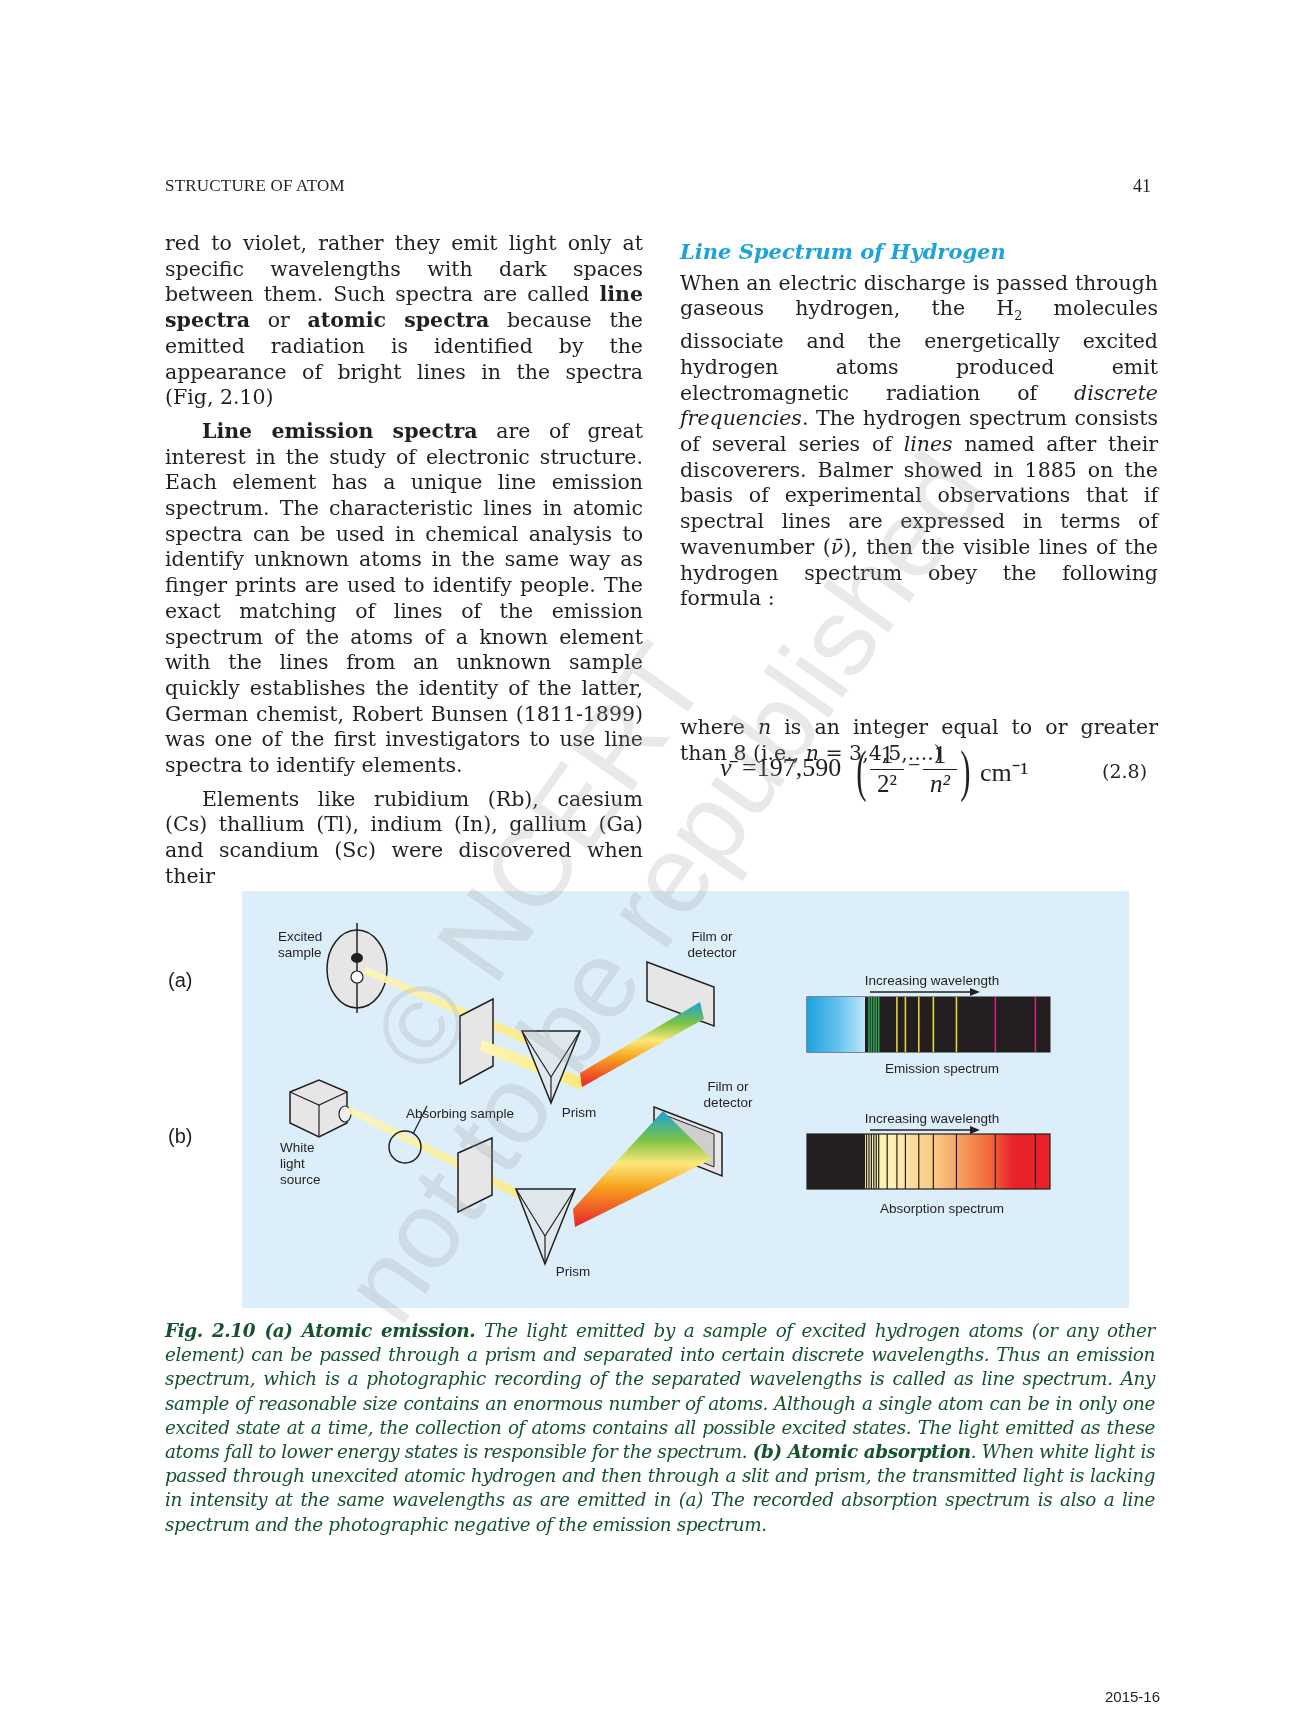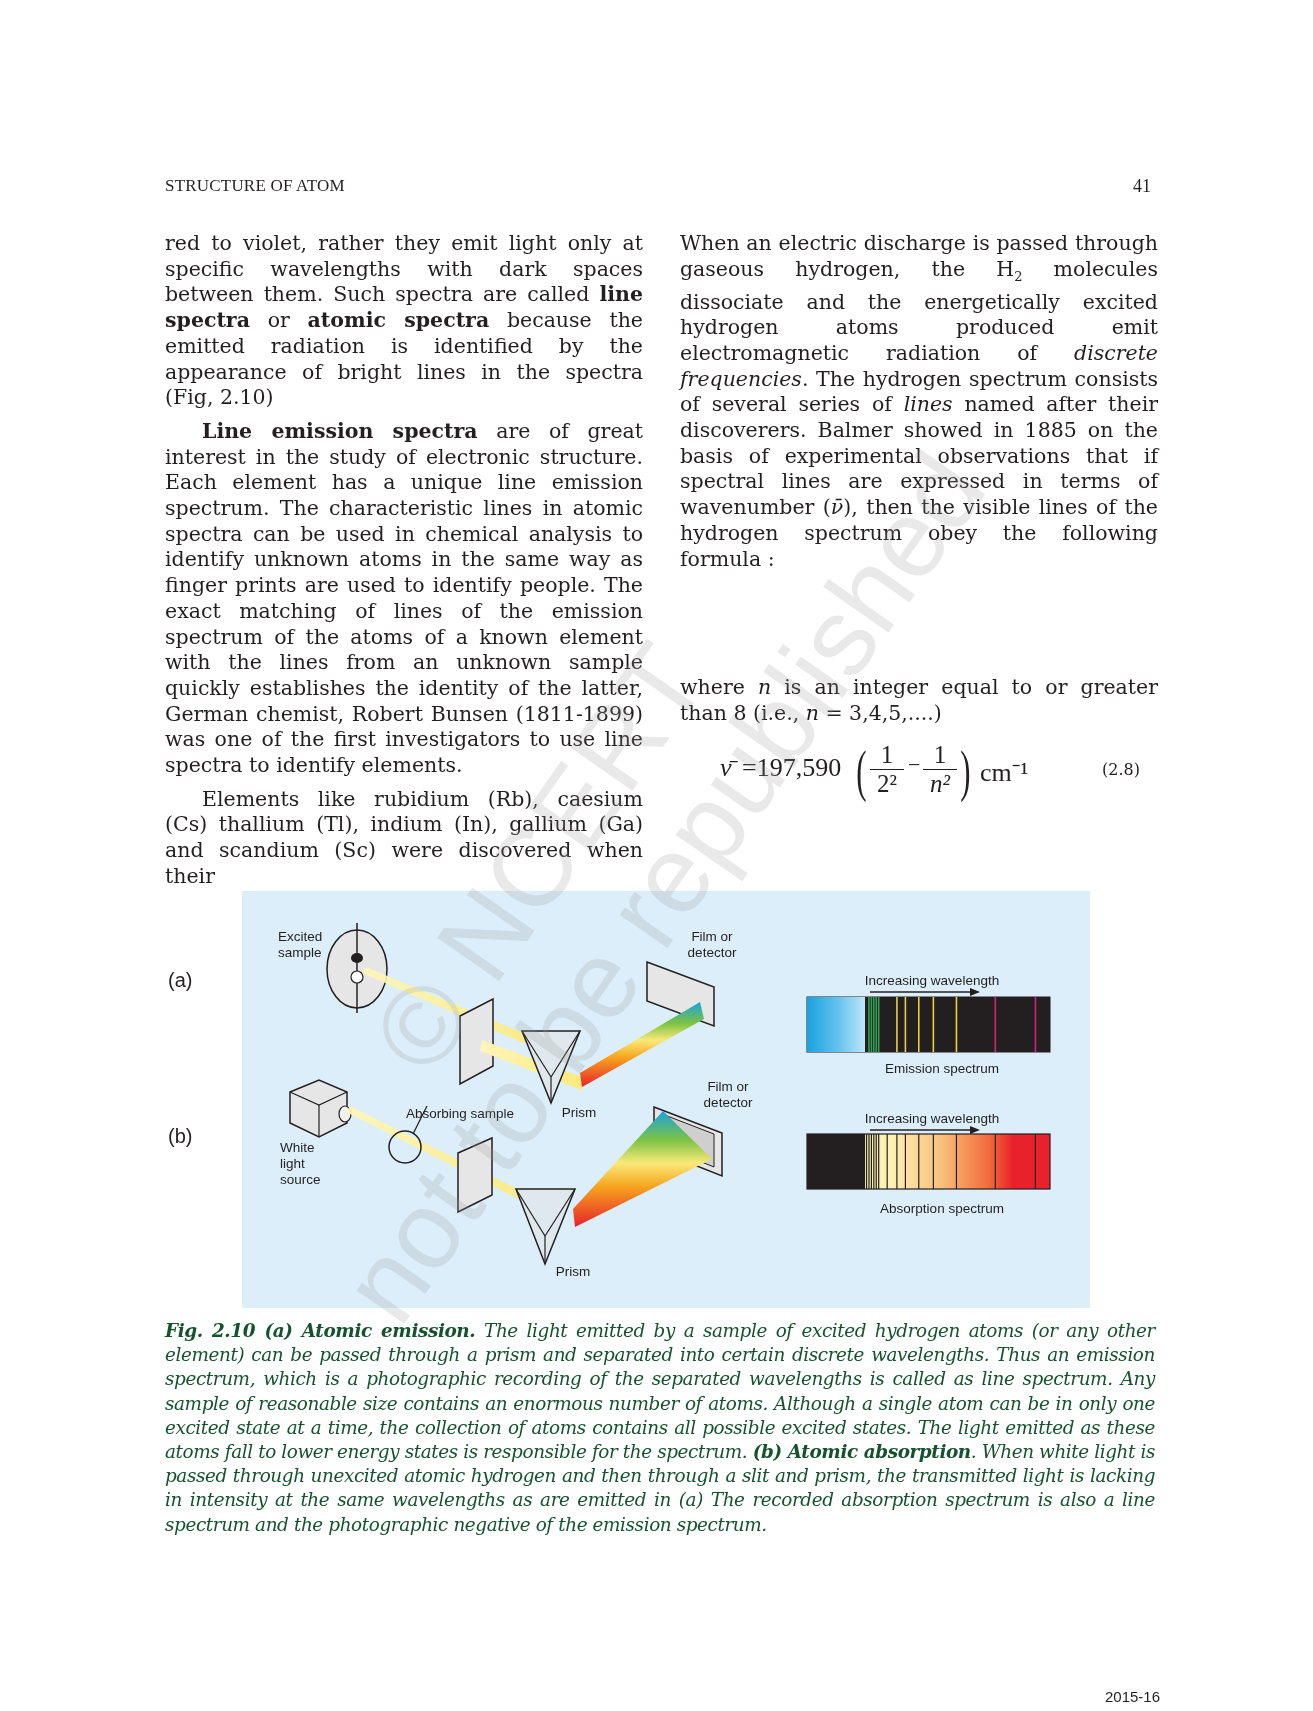--- a/index.html
+++ b/index.html
@@ -16,22 +16,22 @@
   .section-heading { color:#1ca3dc; font-weight:bold; font-style:italic; font-size:21px; margin:8px 0 6px 0 !important; font-family:"DejaVu Serif", serif; }
   .formula { position:absolute; left:720px; top:735px; height:70px; width:420px; font-family:"Liberation Serif", serif; font-size:26px; }
   .formula .nu { position:absolute; left:0; top:18px; }
   .formula .const { position:absolute; left:22px; top:18px; }
   .formula .paren { position:absolute; top:4px; font-size:56px; font-weight:100; transform:scaleX(0.55); }
   .formula .frac { position:absolute; top:6px; text-align:center; width:34px; font-size:25px; }
   .formula .frac .num { display:block; height:28px; border-bottom:1.5px solid #231f20; }
   .formula .frac .den { display:block; }
   .formula .minus { position:absolute; top:17px; font-size:22px; }
   .formula .unit { position:absolute; top:18px; }
-  .eq-num { position:absolute; left:1102px; top:760px; font-size:16px; font-family:"DejaVu Serif", serif; }
-  .figure { position:absolute; left:242px; top:891px; width:848px; height:417px; background:#dbeef9; }
+  .eq-num { position:absolute; left:1102px; top:760px; font-size:19px; font-family:"DejaVu Serif", serif; }
+  .figure { position:absolute; left:242px; top:891px; width:848px; height:417px; background:#dbeef9;padding-left:39px; }
   .figure svg { position:absolute; left:0; top:0; }
   .fig-label { position:absolute; font-family:"Liberation Sans", sans-serif; font-size:20px; color:#231f20; }
   .caption { position:absolute; left:165px; top:1319px; width:990px; font-family:"DejaVu Serif", serif; font-style:italic; font-size:18.4px; line-height:24.2px; text-align:justify; color:#14532d; letter-spacing:-0.4px; }
   .caption .b { font-style:italic; }
   .footer { position:absolute; left:1105px; top:1688px; font-family:"Liberation Sans", sans-serif; font-size:15px; }
   .svg-text { font-family:"Liberation Sans", sans-serif; fill:#231f20; }
   .watermark { position:absolute; left:0; top:0; pointer-events:none; }
 </style>
 </head>
 <body>
@@ -39,20 +39,21 @@
 <div class="header-left">STRUCTURE OF ATOM</div>
 <div class="header-right">41</div>
 
 <div class="col col-left">
   <p><span>red to violet, rather they emit light only at specific wavelengths with dark spaces between them. Such spectra are called </span><span class="b">line spectra</span><span> or </span><span class="b">atomic spectra</span><span> because the emitted radiation is identified by the appearance of bright lines in the spectra (Fig, 2.10)</span></p>
   <p class="indent"><span class="b">Line emission spectra</span><span> are of great interest in the study of electronic structure. Each element has a unique line emission spectrum. The characteristic lines in atomic spectra can be used in chemical analysis to identify unknown atoms in the same way as finger prints are used to identify people. The exact matching of lines of the emission spectrum of the atoms of a known element with the lines from an unknown sample quickly establishes the identity of the latter, German chemist, Robert Bunsen (1811-1899) was one of the first investigators to use line spectra to identify elements.</span></p>
   <p class="indent"><span>Elements like rubidium (Rb), caesium (Cs) thallium (Tl), indium (In), gallium (Ga) and scandium (Sc) were discovered when their</span></p>
 </div>
 
 <div class="col col-right">
+  <p class="section-heading">Line Spectrum of Hydrogen</p>
   <p><span>When an electric discharge is passed through gaseous hydrogen, the H</span><sub style="font-size:13px;">2</sub><span> molecules dissociate and the energetically excited hydrogen atoms produced emit electromagnetic radiation of </span><span class="i">discrete frequencies</span><span>. The hydrogen spectrum consists of several series of </span><span class="i">lines</span><span> named after their discoverers. Balmer showed in 1885 on the basis of experimental observations that if spectral lines are expressed in terms of wavenumber (</span><span class="i">ν̄</span><span>), then the visible lines of the hydrogen spectrum obey the following formula :</span></p>
   <p style="margin-top:103px !important;"><span>where </span><span class="i">n</span><span> is an integer equal to or greater than 8 (i.e., </span><span class="i">n</span><span> = 3,4,5,....)</span></p>
 </div>
 
 <div class="formula">
   <span class="nu" style="font-style:italic;">ν̄</span>
   <span class="const">=197,590</span>
   <span class="paren" style="left:132px;">(</span>
   <span class="frac" style="left:150px;">
       <span class="num">1</span>

